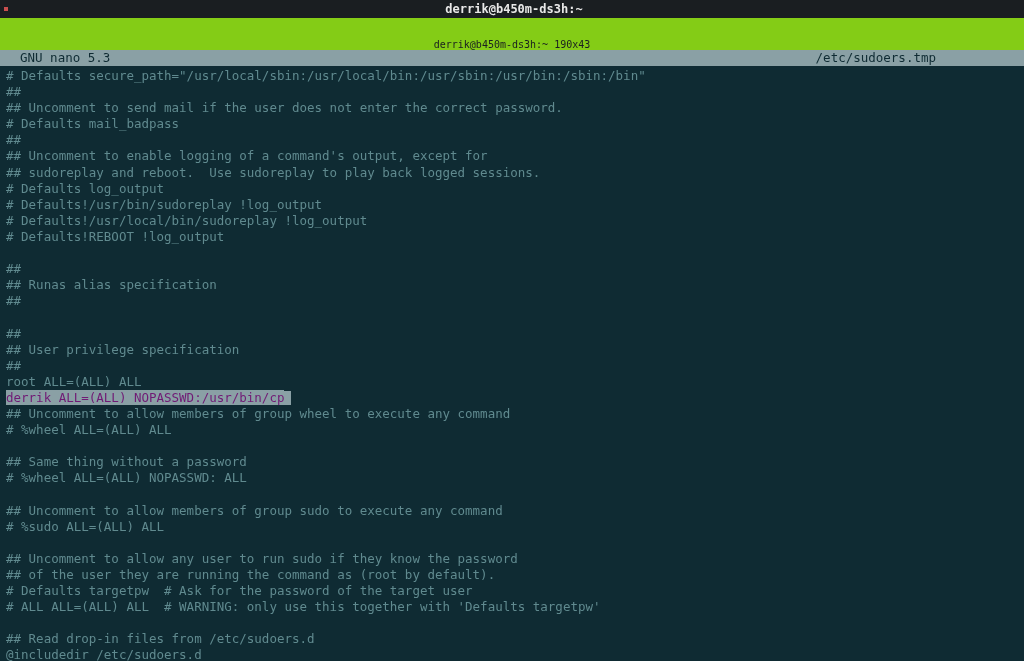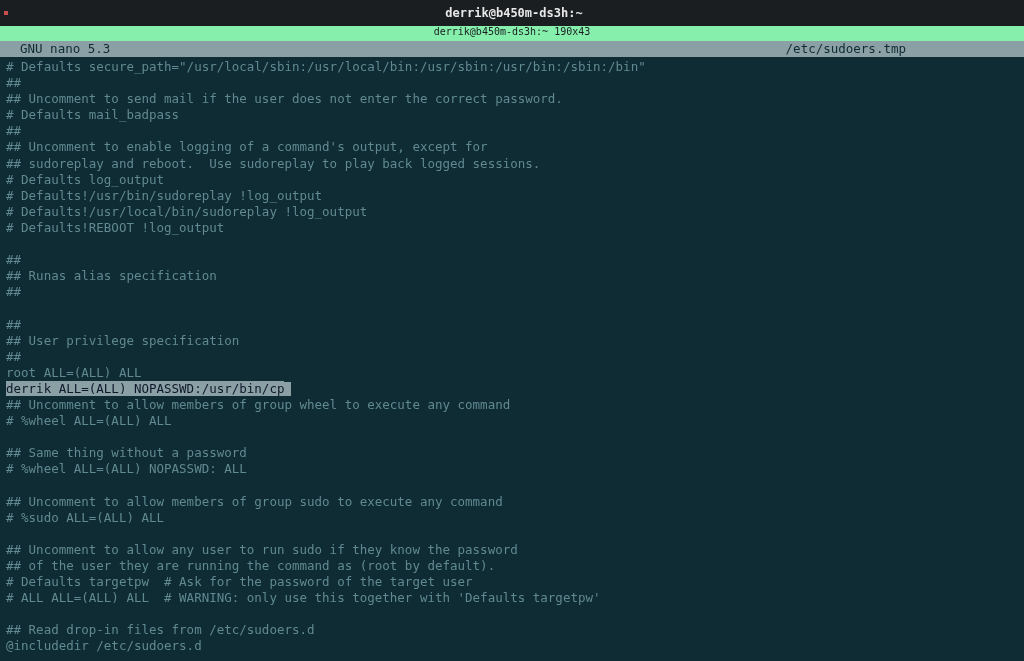--- a/index.html
+++ b/index.html
@@ -10,21 +10,21 @@
     body {
       width: 1024px;
       height: 661px;
       background: #0f2b33;
       font-family: "DejaVu Sans Mono", "Consolas", monospace;
       font-size: 12.5px;
       overflow: hidden;
       color: #608a8f;
     }
     .titlebar {
-      height: 26px;
+      height: 18px;
       background: #1a1e21;
       display: flex;
       align-items: center;
       padding: 0 4px;
     }
     .window-controls {
       display: flex;
       gap: 2px;
     }
     .wc {
@@ -33,24 +33,24 @@
       background: #c94f4f;
     }
     .titlebar-center {
       flex: 1;
       text-align: center;
       color: #e8e8e8;
       font-size: 12px;
       font-weight: bold;
     }
     .top-band {
-      background: #86efac;
-      height: 15px;
+      background: #84cc16;
+      height: 32px;
       display: flex;
-      align-items: flex-start;
+      align-items: flex-end;
       justify-content: center;
       color: #1a1e21;
       font-size: 10px;
     }
     .status-bar {
       background: #8aa0a5;
       height: 16px;
       display: flex;
       align-items: center;
       color: #0f2b33;
@@ -58,35 +58,35 @@
       line-height: 16px;
     }
     .status-left {
       padding-left: 20px;
       flex: 0 0 auto;
     }
     .status-center {
       flex: 1;
     }
     .status-file {
-      padding-right: 118px;
+      padding-right: 88px;
     }
     .editor {
       padding: 2px 24px 0 6px;
       line-height: 16.1px;
       color: #608a8f;
       white-space: pre;
     }
     .line {
       display: block;
       height: 16.1px;
     }
     .hl {
       background: #8aa0a5;
-      color: #0f172a;
+      color: #701a75;
     }
     .cursor {
       background: #8aa0a5;
       display: inline-block;
       width: 7px;
       height: 14px;
       vertical-align: text-bottom;
     }
   </style>
 </head>

